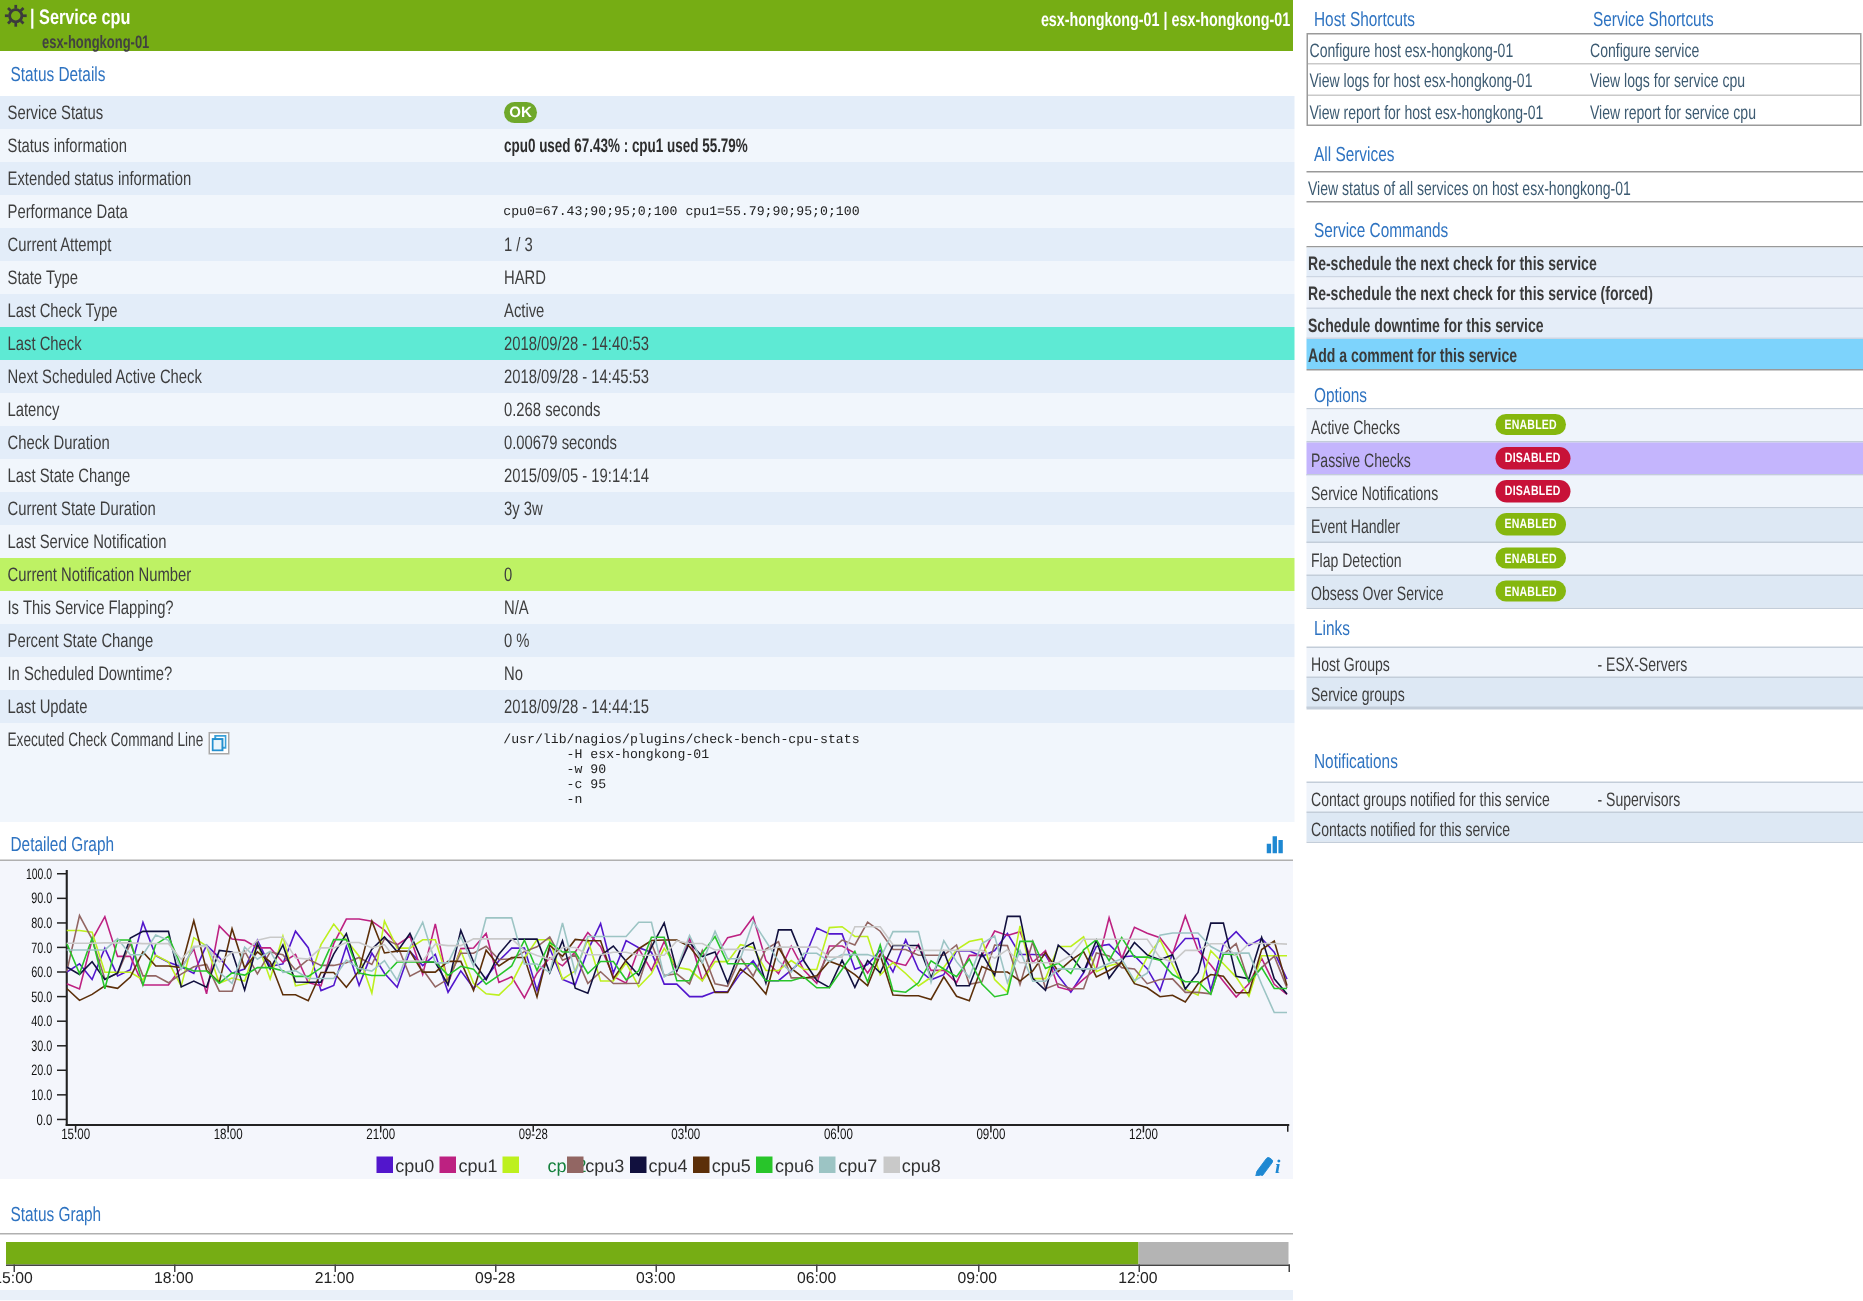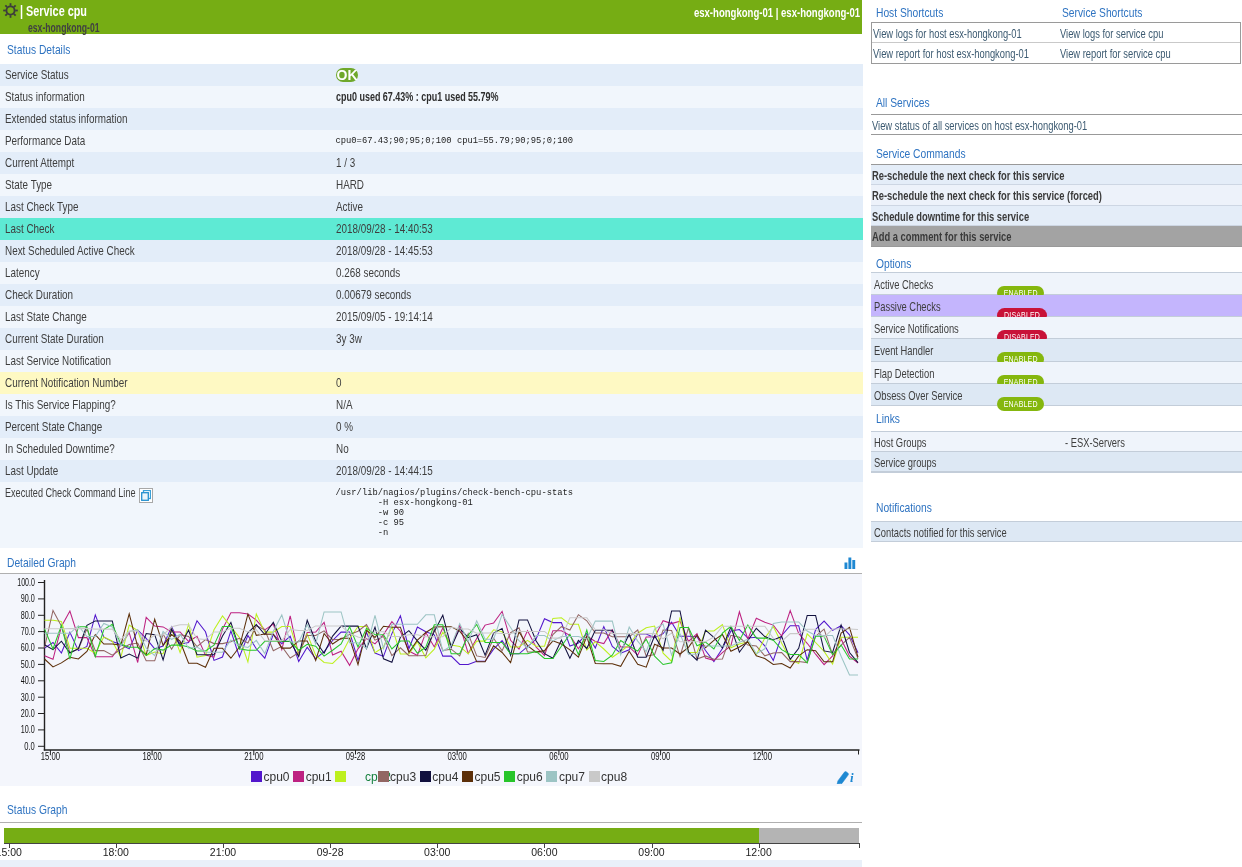--- a/index.html
+++ b/index.html
@@ -5,23 +5,23 @@
   font-family:"Liberation Sans",sans-serif;-webkit-font-smoothing:antialiased}
 .c{display:inline-block;transform:scaleX(0.76);transform-origin:0 50%;white-space:pre}
 .b{display:inline-block;transform:scaleX(0.69);transform-origin:0 50%;white-space:pre}
 .rtx{position:absolute;left:1px;top:1px;height:100%;line-height:inherit;font-size:13px;color:#3e3e3e;display:inline-block;transform:scaleX(0.72);transform-origin:0 50%;white-space:pre}
 .row{position:absolute;left:0;width:863px;height:22px}
 .row .lab{position:absolute;left:5px;top:0;line-height:22px;font-size:13px;color:#3e3e3e}
 .row .val{position:absolute;left:335.5px;top:0;line-height:22px;font-size:13px;color:#3e3e3e}
 .row .mono{font-family:"Liberation Mono",monospace;font-size:8.8px;color:#222;transform:none;letter-spacing:0}
 .hd{position:absolute;font-size:13.5px;line-height:16px;color:#2e73c1}
 .pill{position:absolute;left:336px;top:3.5px;width:22px;height:14.5px;border-radius:8px;
-  background:#6fa82b;color:#fff;font-weight:bold;font-size:14px;text-align:center;line-height:15px}
-.pill2{position:absolute;left:126px;top:13px;height:14.5px;border-radius:8px;color:#fff;
-  font-weight:normal;font-size:9px;text-align:center;line-height:15px;letter-spacing:0.2px}
+  background:#6fa82b;color:#fff;font-weight:bold;font-size:10px;text-align:center;line-height:15px}
+.pill2{position:absolute;left:126px;top:3px;height:14.5px;border-radius:8px;color:#fff;
+  font-weight:bold;font-size:9px;text-align:center;line-height:15px;letter-spacing:0.2px}
 .pill2.en{width:47px;background:#85b70e}
 .ps{font-style:normal;display:inline-block;transform:scaleX(0.78);transform-origin:50% 50%}
 .pill2.dis{width:50px;background:#c81238}
 .xt{position:absolute;top:845.5px;font-size:10.5px;color:#222;transform:translateX(-50%);display:inline-block;white-space:pre}
 </style></head><body>
 <div style="position:absolute;left:0;top:0;width:862px;height:34px;background:#76ad14"></div>
 <svg style="position:absolute;left:3px;top:3px" width="15" height="15" viewBox="0 0 15 15">
     <g fill="#3c3c3c">
       <circle cx="7.5" cy="7.5" r="4.1" fill="none" stroke="#3c3c3c" stroke-width="1.9"></circle>
       <rect x="6.6" y="0.2" width="1.8" height="2.6" transform="rotate(0 7.5 7.5)"></rect>
@@ -85,21 +85,21 @@
     <span class="c lab">Last State Change</span>
     <span class="c val">2015/09/05 - 19:14:14</span>
   </div>
 <div class="row" style="top:328px;background:#e3edf9">
     <span class="c lab">Current State Duration</span>
     <span class="c val">3y 3w</span>
   </div>
 <div class="row" style="top:350px;background:#f1f6fc">
     <span class="c lab">Last Service Notification</span>
   </div>
-<div class="row" style="top:372px;background:#fef9c3">
+<div class="row" style="top:372px;background:#bef264">
     <span class="c lab">Current Notification Number</span>
     <span class="c val">0</span>
   </div>
 <div class="row" style="top:394px;background:#f1f6fc">
     <span class="c lab">Is This Service Flapping?</span>
     <span class="c val">N/A</span>
   </div>
 <div class="row" style="top:416px;background:#e3edf9">
     <span class="c lab">Percent State Change</span>
     <span class="c val">0 %</span>
@@ -230,20 +230,24 @@
 <div style="position:absolute;left:651.5px;top:843px;width:1px;height:4.5px;background:#444"></div>
 <span class="xt" style="left:651.5px">09:00</span>
 <div style="position:absolute;left:758.6px;top:843px;width:1px;height:4.5px;background:#444"></div>
 <span class="xt" style="left:758.6px">12:00</span>
 <div style="position:absolute;left:858.5px;top:843px;width:1px;height:4.5px;background:#444"></div>
 <div style="position:absolute;left:0;top:859.5px;width:862px;height:7.5px;background:#e9f0f9"></div>
 <span class="c hd" style="left:876px;top:4.5px">Host Shortcuts</span>
 <span class="c hd" style="left:1062px;top:4.5px">Service Shortcuts</span>
 <div style="position:absolute;left:871px;top:21.5px;width:368px;border:1px solid #9a9a9a;background:#fff">
     <div style="position:relative;height:19.6px;line-height:19.6px;border-bottom:1px solid #c9c9c9;">
+      <span class="rtx" style="color:#3c5a71">Configure host esx-hongkong-01</span>
+      <span class="rtx" style="left:188px;color:#3c5a71">Configure service</span>
+    </div>
+    <div style="position:relative;height:19.6px;line-height:19.6px;border-bottom:1px solid #c9c9c9;">
       <span class="rtx" style="color:#3c5a71">View logs for host esx-hongkong-01</span>
       <span class="rtx" style="left:188px;color:#3c5a71">View logs for service cpu</span>
     </div>
     <div style="position:relative;height:19.6px;line-height:19.6px;">
       <span class="rtx" style="color:#3c5a71">View report for host esx-hongkong-01</span>
       <span class="rtx" style="left:188px;color:#3c5a71">View report for service cpu</span>
     </div>
   </div>
 <span class="c hd" style="left:876px;top:94.5px">All Services</span>
 <div style="position:absolute;left:871px;top:113.8px;width:371px;height:19.4px;line-height:19.4px;border-top:1px solid #999;border-bottom:1px solid #999;background:#fff">
@@ -253,21 +257,21 @@
 <div style="position:absolute;left:871px;top:163.5px;width:371px;border-top:1px solid #999;border-bottom:1px solid #999">
     <div style="position:relative;height:19.6px;line-height:19.6px;background:#e4edf8;border-bottom:1px solid #cdd6e3;">
       <span class="rtx" style="font-weight:bold;color:#3a3a3a">Re-schedule the next check for this service</span>
     </div>
     <div style="position:relative;height:19.6px;line-height:19.6px;background:#edf2fa;border-bottom:1px solid #cdd6e3;">
       <span class="rtx" style="font-weight:bold;color:#3a3a3a">Re-schedule the next check for this service (forced)</span>
     </div>
     <div style="position:relative;height:19.6px;line-height:19.6px;background:#e4edf8;border-bottom:1px solid #cdd6e3;">
       <span class="rtx" style="font-weight:bold;color:#3a3a3a">Schedule downtime for this service</span>
     </div>
-    <div style="position:relative;height:19.6px;line-height:19.6px;background:#a3a3a3;">
+    <div style="position:relative;height:19.6px;line-height:19.6px;background:#7dd3fc;">
       <span class="rtx" style="font-weight:bold;color:#3a3a3a">Add a comment for this service</span>
     </div>
   </div>
 <span class="c hd" style="left:876px;top:256px">Options</span>
 <div style="position:absolute;left:871px;top:271.9px;width:371px;border-top:1px solid #c3cdd9;border-bottom:1px solid #c3cdd9">
     <div style="position:relative;height:21.2px;line-height:21.2px;background:#eff4fb;border-bottom:1px solid #c3cdd9;">
       <span class="rtx" style="left:2.5px">Active Checks</span>
       <span class="pill2 en"><i class="ps">ENABLED</i></span>
     </div>
     <div style="position:relative;height:21.2px;line-height:21.2px;background:#c4b5fd;border-bottom:1px solid #c3cdd9;">
@@ -296,18 +300,22 @@
     <div style="position:relative;height:19.2px;line-height:19.2px;background:#eff4fb;border-bottom:1px solid #c3cdd9;">
       <span class="rtx" style="left:2.5px">Host Groups</span>
       <span class="rtx" style="left:193.5px">- ESX-Servers</span>
     </div>
     <div style="position:relative;height:19.2px;line-height:19.2px;background:#dde8f4;border-bottom:1px solid #c3cdd9;">
       <span class="rtx" style="left:2.5px">Service groups</span>
     </div>
   </div>
 <span class="c hd" style="left:876px;top:499.5px">Notifications</span>
 <div style="position:absolute;left:871px;top:520.7px;width:371px;border-top:1px solid #c3cdd9;border-bottom:1px solid #c3cdd9">
+    <div style="position:relative;height:19px;line-height:19px;background:#eff4fb;border-bottom:1px solid #c3cdd9;">
+      <span class="rtx" style="left:2.5px">Contact groups notified for this service</span>
+      <span class="rtx" style="left:193.5px">- Supervisors</span>
+    </div>
     <div style="position:relative;height:19px;line-height:19px;background:#dde8f4;">
       <span class="rtx" style="left:2.5px">Contacts notified for this service</span>
     </div>
   </div>
 <style>.cpyic{position:absolute;left:138.5px;top:5.5px;width:12px;height:13px;border:1px solid #a8a8a8;background:#fff;text-align:center}
 .cpyic svg{display:block;margin:1px auto 0}</style>
 
 </body></html>

